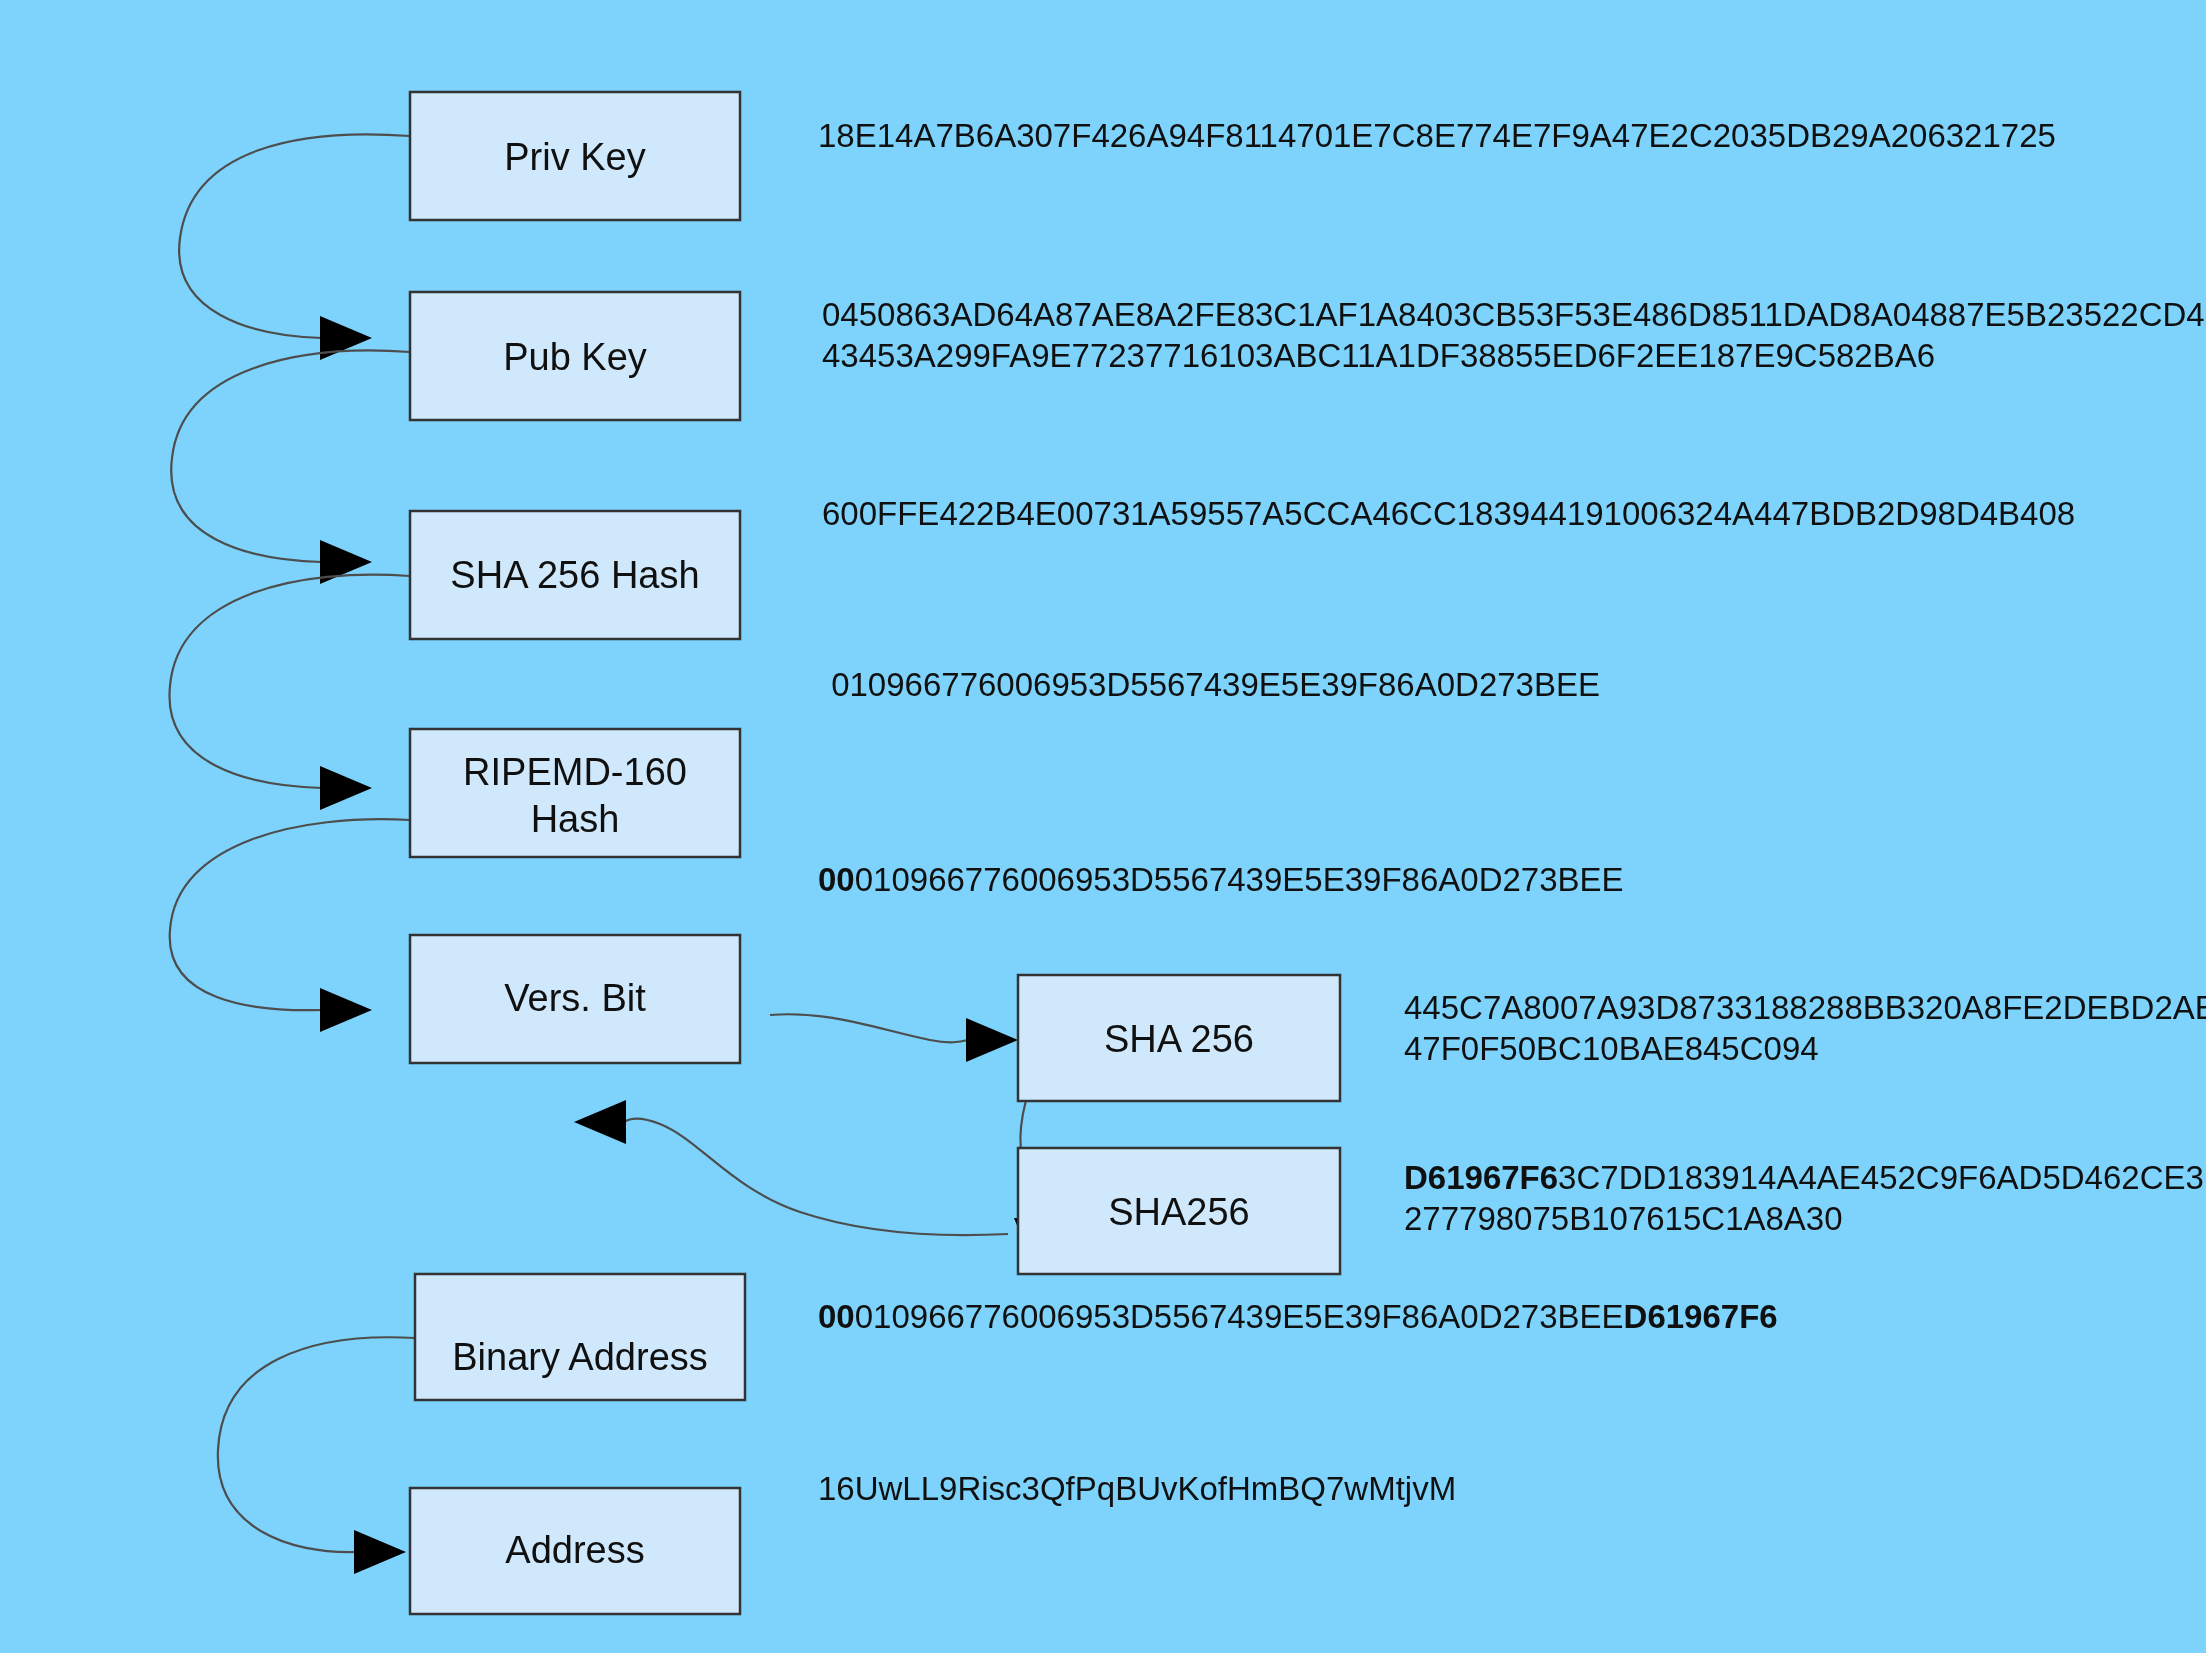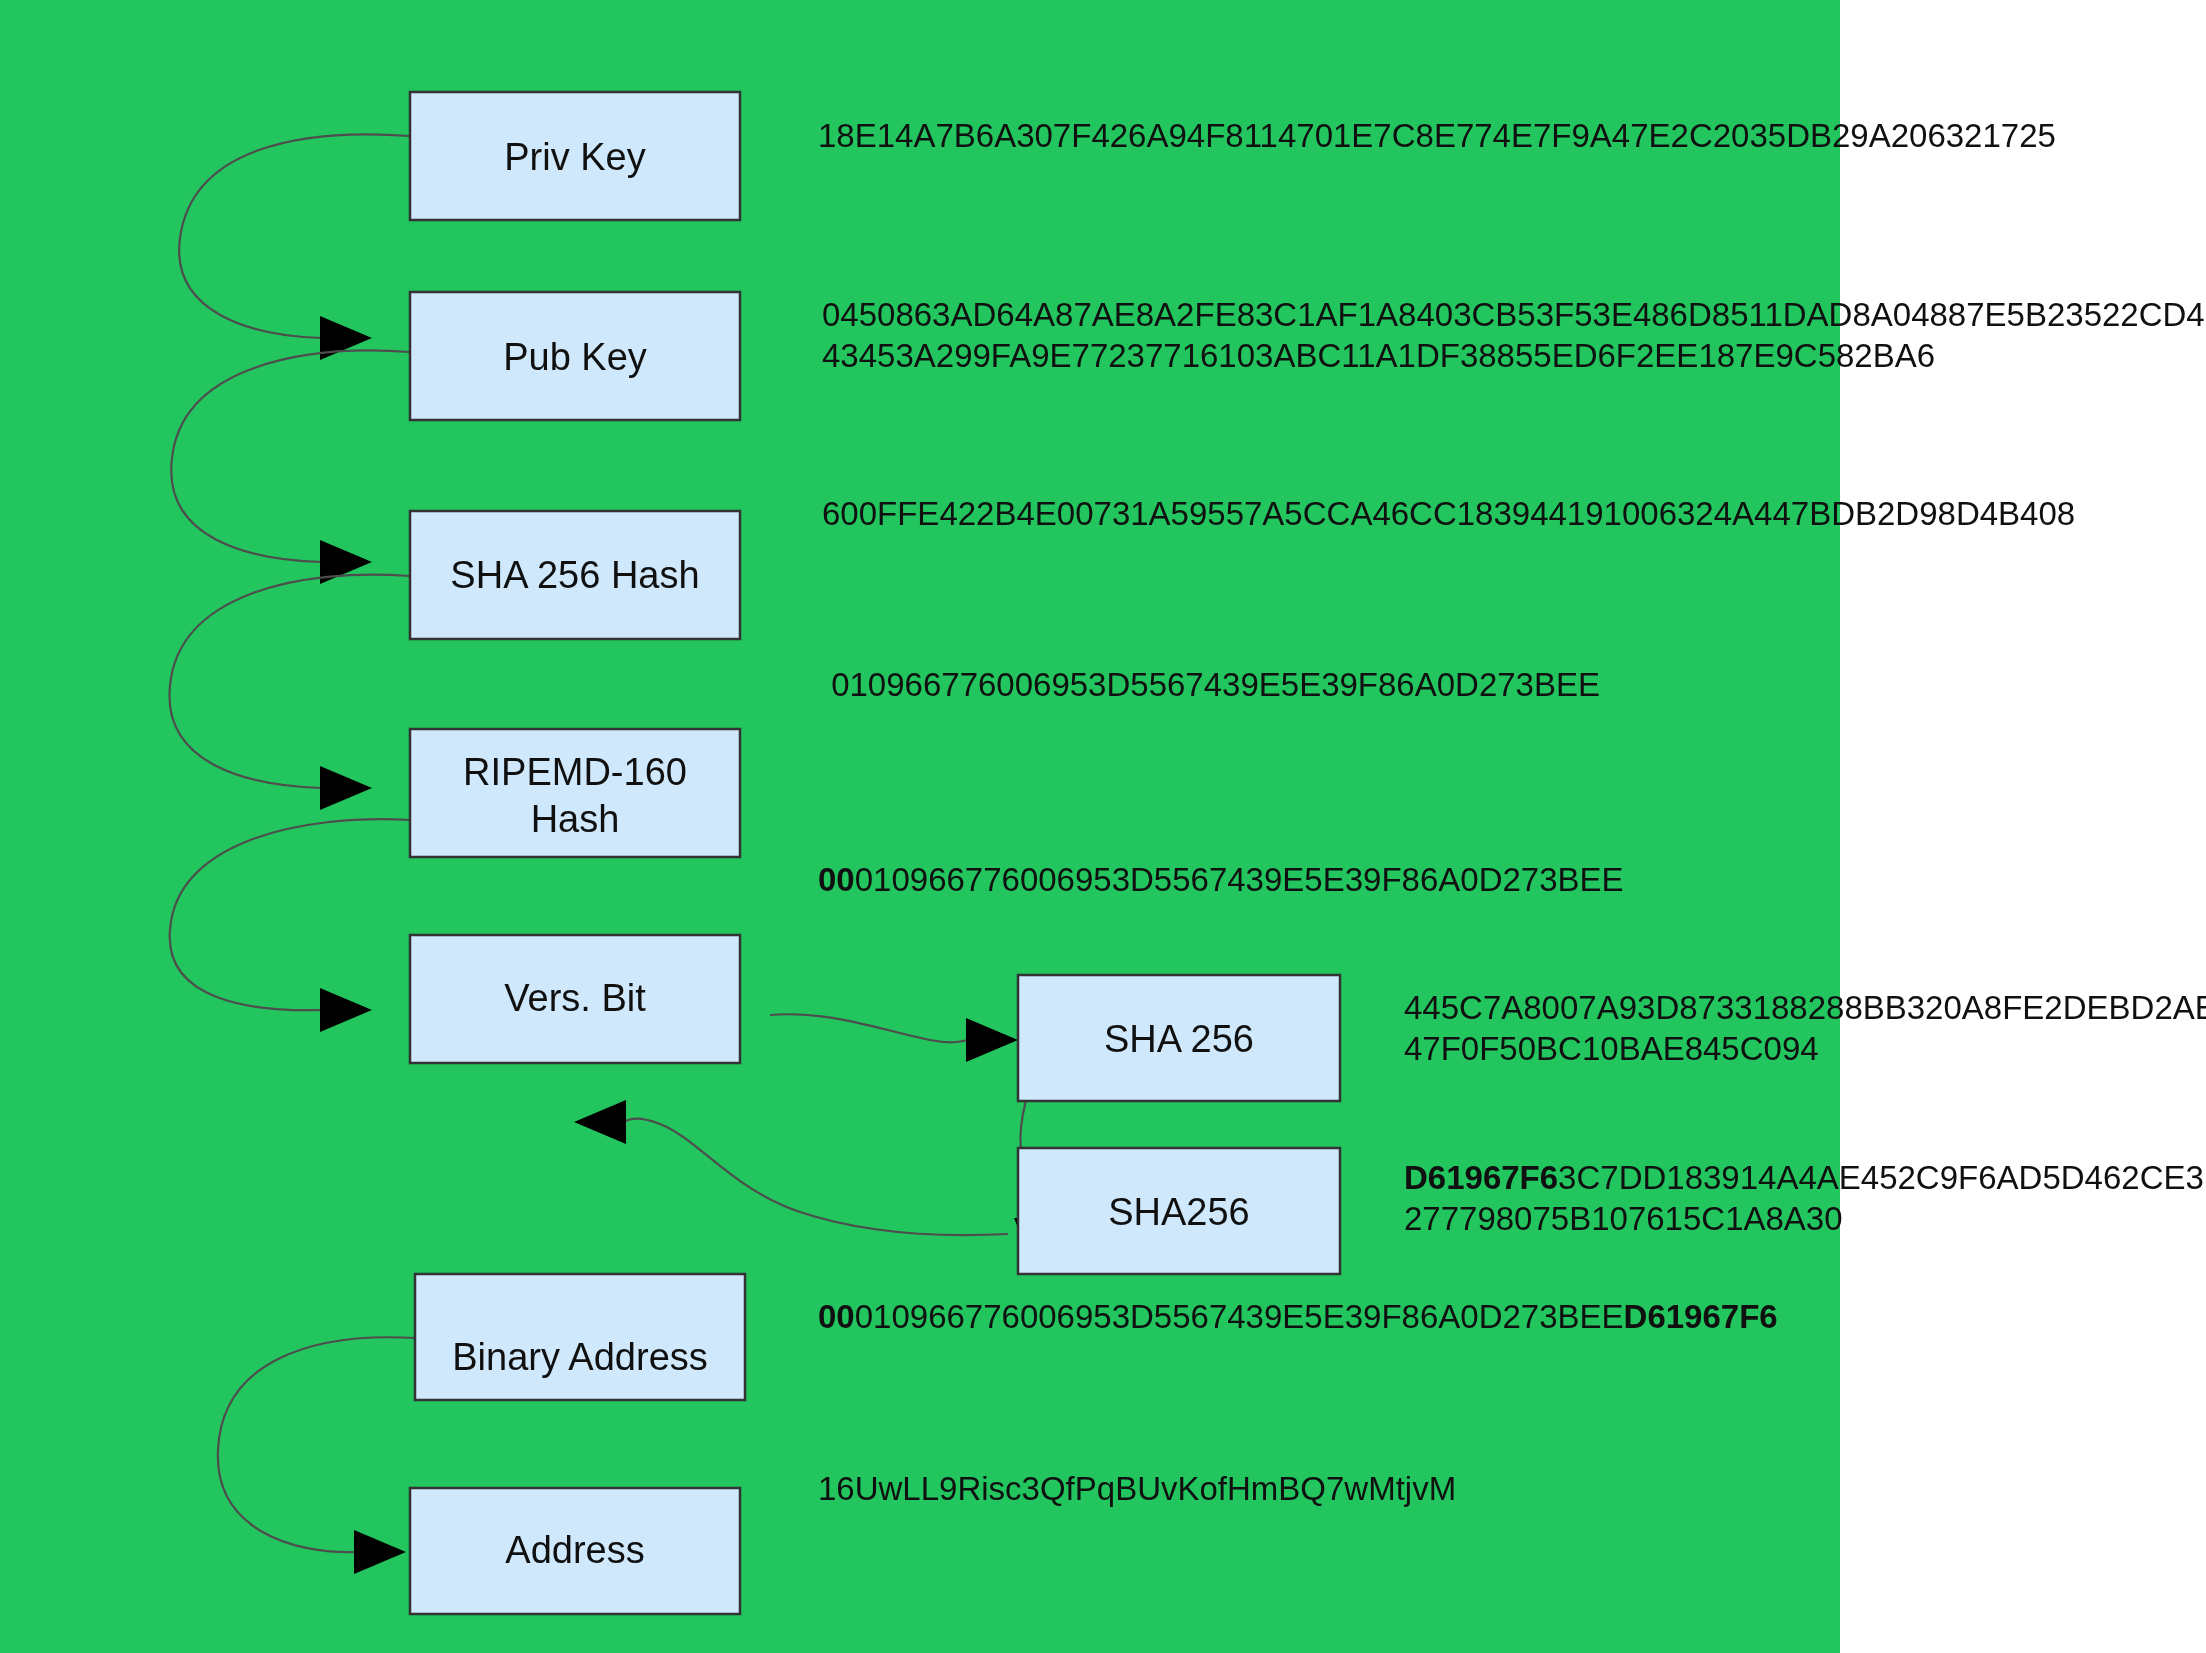--- a/index.html
+++ b/index.html
@@ -8,23 +8,23 @@
     background: #ffffff;
   }
   body {
     width: 2206px;
     height: 1653px;
     font-family: "Liberation Sans", sans-serif;
     overflow: hidden;
   }
   #diagram-root {
     position: relative;
-    width: 1840px;
+    width: 2206px;
     height: 1653px;
-    background: #22c55e;
+    background: #7dd3fc;
     text-decoration: underline;
   }
   svg#diagram-svg {
     position: absolute;
     top: 0;
     left: 0;
     width: 2206px;
     height: 1653px;
   }
   .node-rect {

